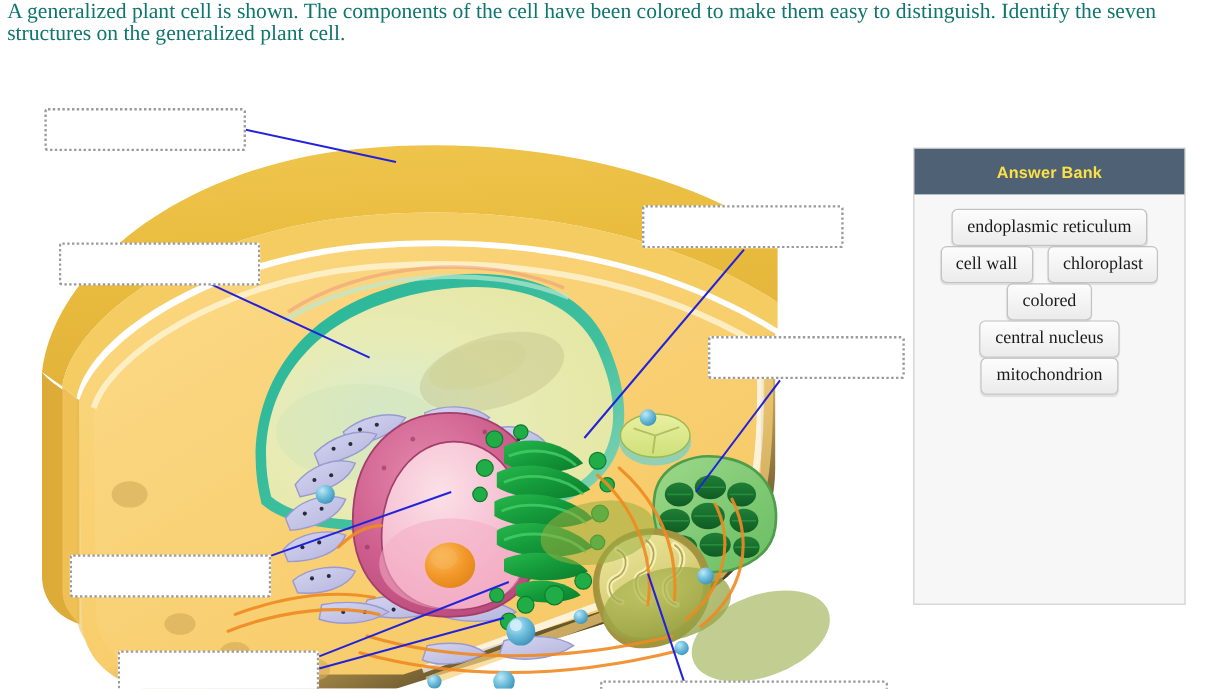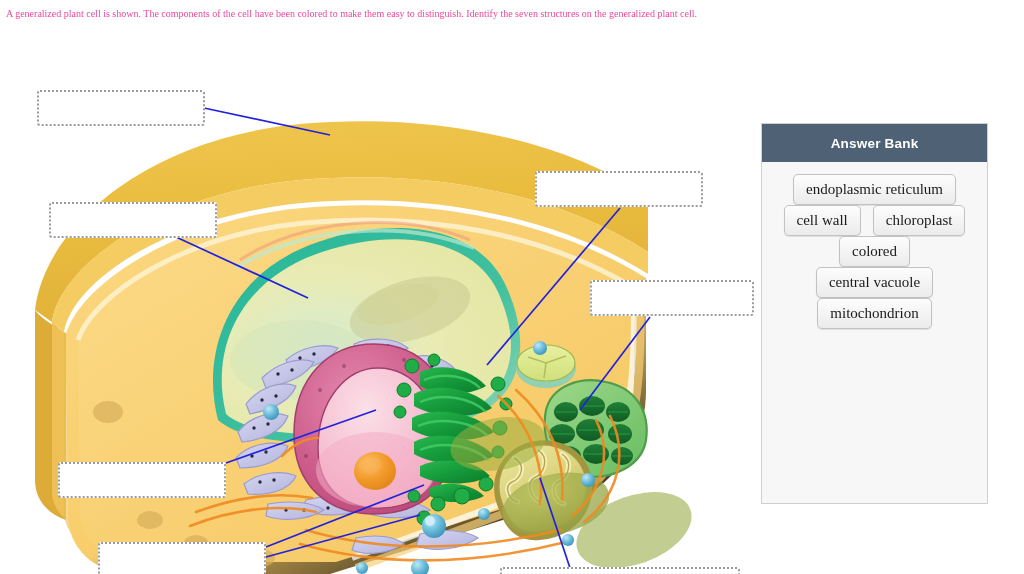--- a/index.html
+++ b/index.html
@@ -16,23 +16,23 @@
     color: #000;
   }
 
   
   #prompt {
     position: absolute;
     left: 6px;
     top: 0px;
     width: 1000px;
     font-family: "Liberation Serif", "DejaVu Serif", serif;
-    font-size: 10px;
-    line-height: 28px;
-    color: #ec4899;
+    font-size: 18px;
+    line-height: 18px;
+    color: #0f766e;
   }
 
   
   #cell-figure {
     position: absolute;
     left: 0px;
     top: 60px;
     width: 760px;
     height: 514px;
   }
@@ -56,21 +56,21 @@
     width: 227px;
     height: 381px;
     background: #f7f7f7;
     border: 1px solid #cfcfcf;
     box-sizing: border-box;
     z-index: 40;
   }
   #answer-bank-header {
     height: 38px;
     background: #4e6175;
-    color: #ffffff;
+    color: #fde047;
     font-family: "Liberation Sans", "DejaVu Sans", sans-serif;
     font-size: 13.5px;
     font-weight: bold;
     display: flex;
     align-items: center;
     justify-content: center;
     letter-spacing: .2px;
   }
   #answer-bank-body {
     padding: 12px 10px 10px 10px;
@@ -460,21 +460,21 @@
     <div class="bank-row">
       <span class="bank-chip">cell wall</span>
       <span class="bank-chip">chloroplast</span>
     </div>
 
     <div class="bank-row">
       <span class="bank-chip">colored</span>
     </div>
 
     <div class="bank-row">
-      <span class="bank-chip">central vacuole</span>
+      <span class="bank-chip">central nucleus</span>
     </div>
 
     <div class="bank-row">
       <span class="bank-chip">mitochondrion</span>
     </div>
 
   </div>
 </div>
 
 </body></html>

